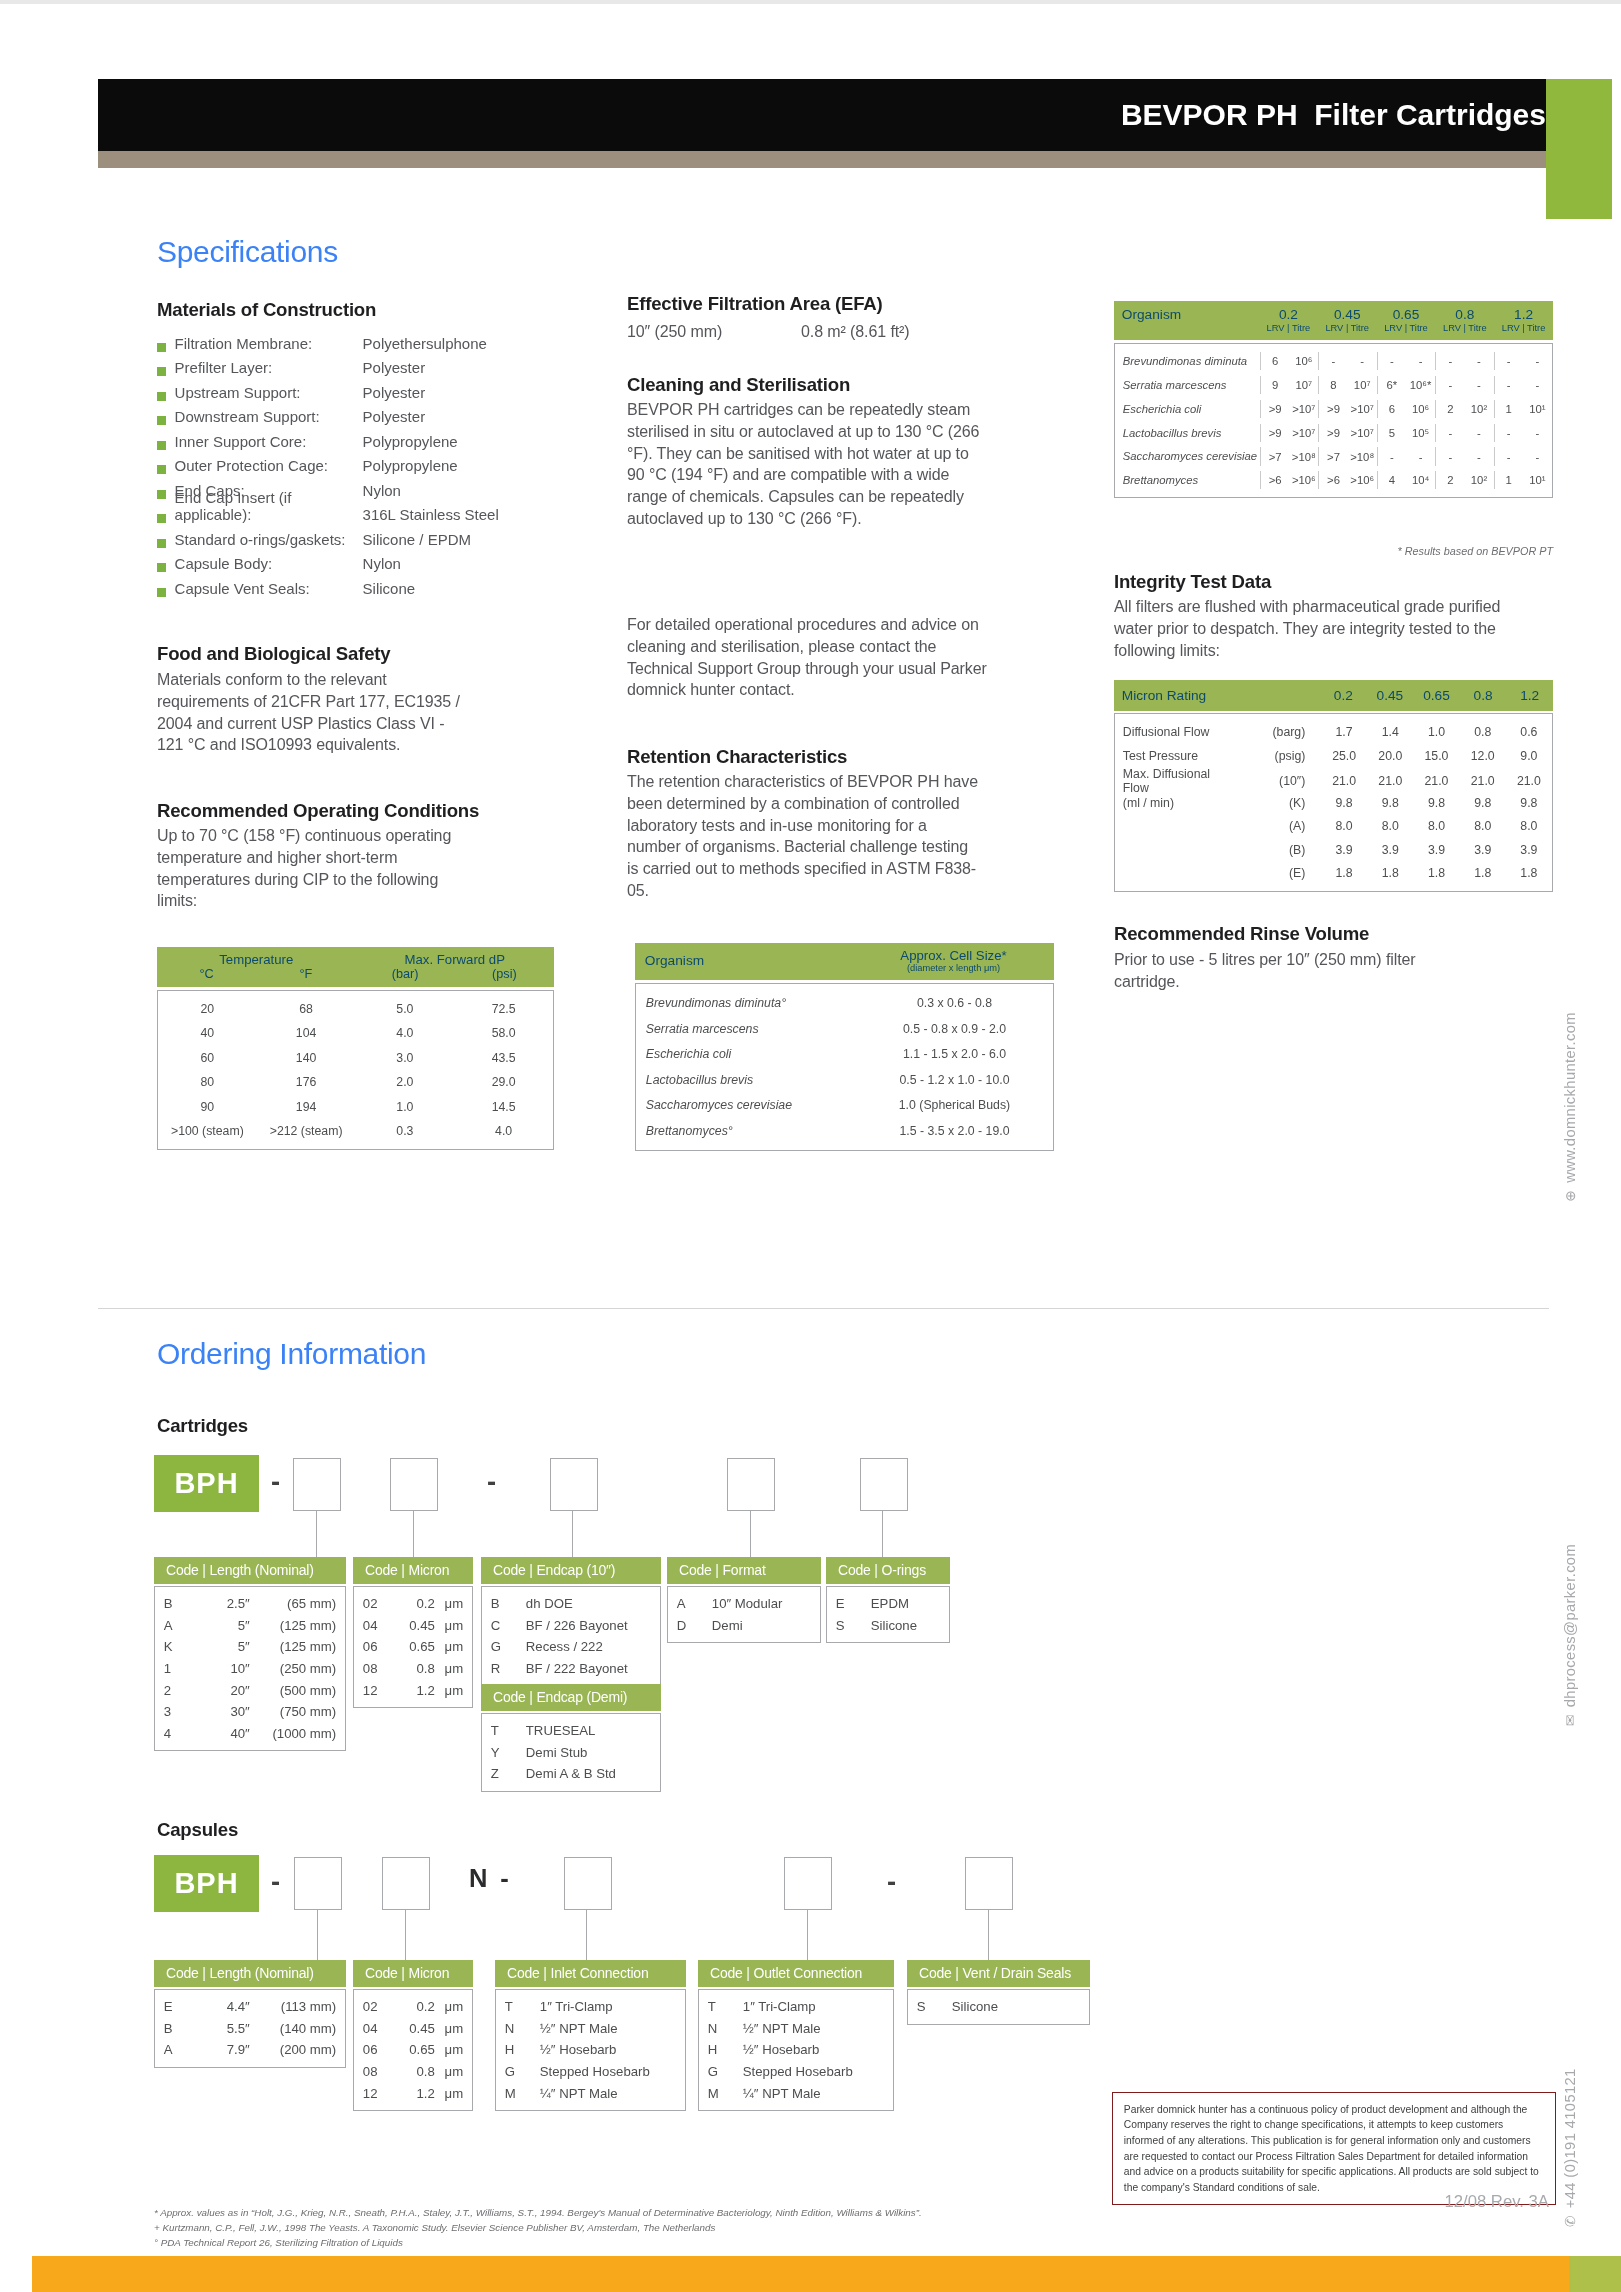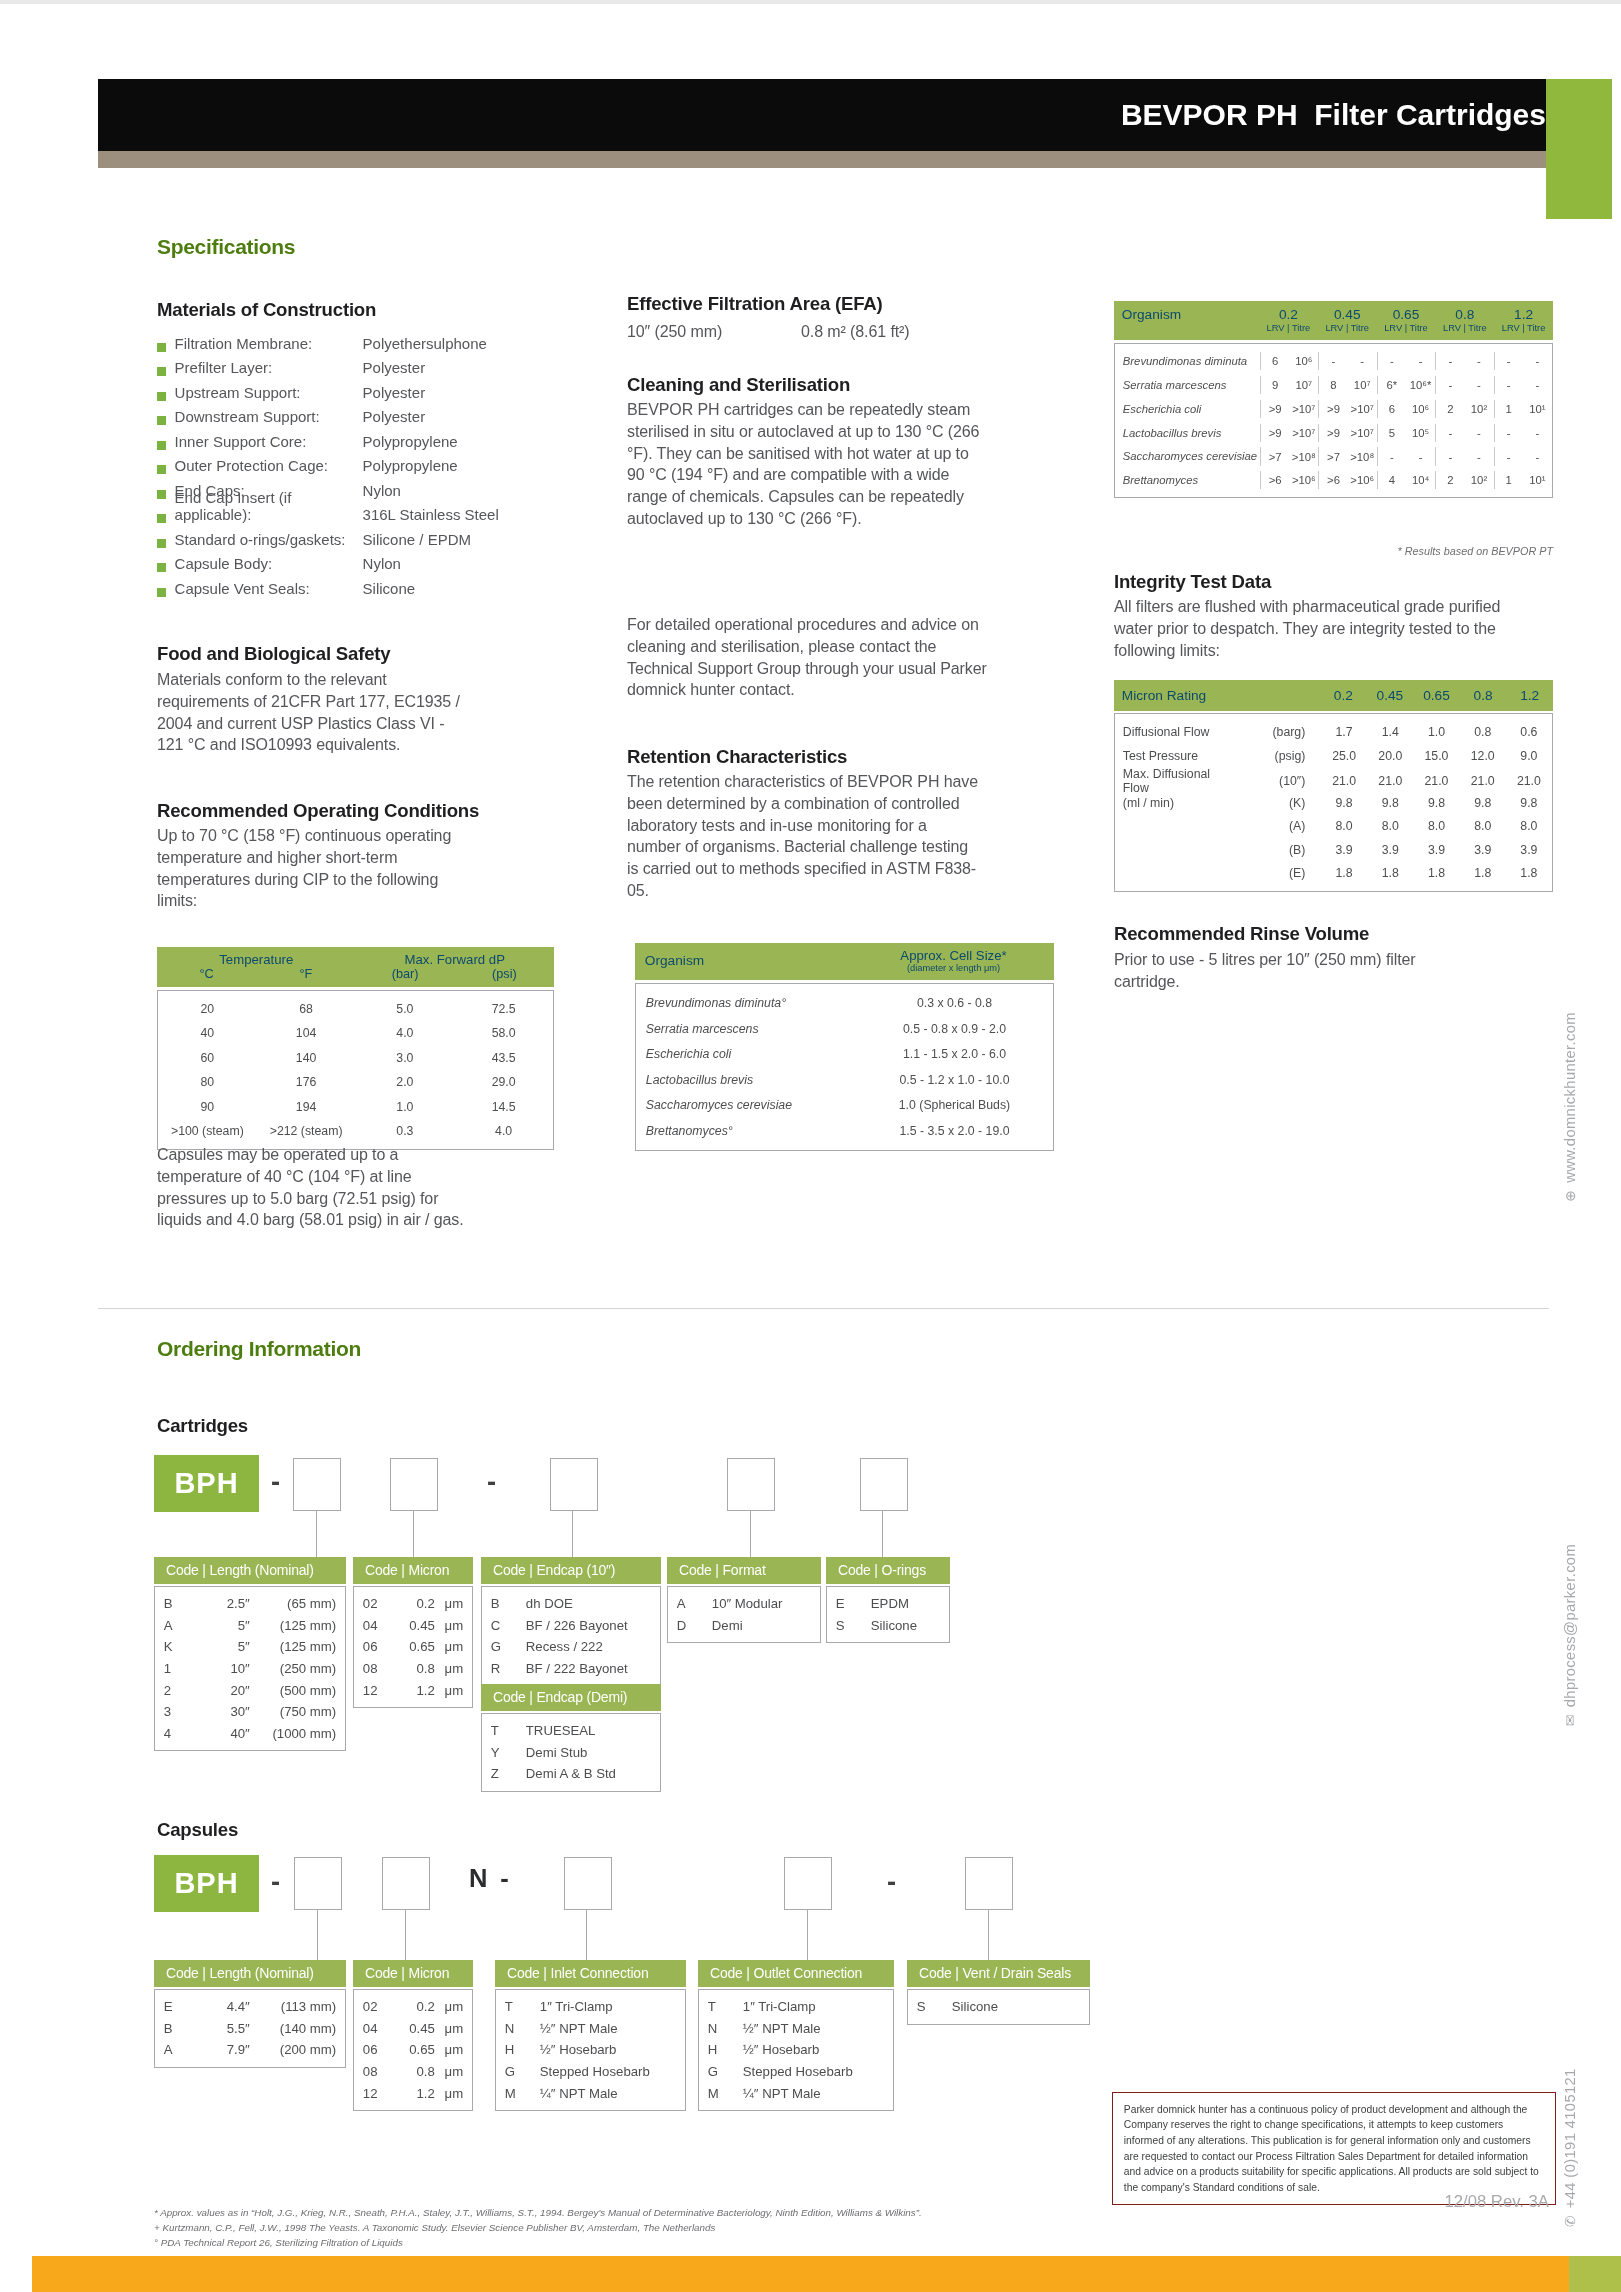--- a/index.html
+++ b/index.html
@@ -6,21 +6,21 @@
   .page{position:relative;width:1621px;height:2293px;background:#fff;overflow:hidden;
         font-family:"Liberation Sans",sans-serif;color:#55565a;margin:4px auto}
   .abs{position:absolute}
   
   .hbar{background:#0b0b0b;color:#fff;display:flex;align-items:center;justify-content:flex-end;
         font-size:30px;font-weight:bold;padding-right:35px}
   .hbar span{white-space:pre}
   .tstrip{background:#9d8f7e}
   .gblock{background:#8fb83c}
   
-  .h1{color:#4d7c0f;font-size:21px;font-weight:bold;letter-spacing:-0.3px}
+  .h1{color:#3b82f6;font-size:30px;font-weight:normal;letter-spacing:-0.3px}
   .h2{color:#1f1f21;font-size:18.6px;font-weight:bold;letter-spacing:-0.2px}
   .body{font-size:16px;line-height:1.36;letter-spacing:-0.1px}
   
   .mat-row{display:flex;align-items:flex-end;height:24.5px;font-size:15px}
   .bullet{width:8.8px;height:8.8px;background:#7cb340;margin-right:8.8px;flex:none}
   .mat-label{width:188px;flex:none}
   
   .gthead{background:#9ab654;color:#0c4a6e}
   .tbody-box{border:1px solid #a7a9ac;background:#fff;margin-top:2.9px}
   
@@ -206,21 +206,20 @@
         </div>
         <div class="tt-g4 tt-row">
           <span>&gt;100 (steam)</span>
           <span>&gt;212 (steam)</span>
           <span>0.3</span>
           <span>4.0</span>
         </div>
       </div>
   </div>
 
-  <div class="abs body" style="left:157px;top:1140px;width:325px">Capsules may be operated up to a temperature of 40 °C (104 °F) at line pressures up to 5.0 barg (72.51 psig) for liquids and 4.0 barg (58.01 psig) in air / gas.</div>
 
   <div class="abs h2" style="left:627px;top:289px">Effective Filtration Area (EFA)</div>
   <div class="abs body" style="left:627px;top:317px;display:flex">
     <span style="width:174px">10″ (250 mm)</span>
     <span>0.8 m² (8.61 ft²)</span>
   </div>
 
   <div class="abs h2" style="left:627px;top:370px">Cleaning and Sterilisation</div>
   <div class="abs body" style="left:627px;top:395px;width:361px">BEVPOR PH cartridges can be repeatedly steam sterilised in situ or autoclaved at up to 130 °C (266 °F). They can be sanitised with hot water at up to 90 °C (194 °F) and are compatible with a wide range of chemicals. Capsules can be repeatedly autoclaved up to 130 °C (266 °F).</div>
   <div class="abs body" style="left:627px;top:610px;width:361px">For detailed operational procedures and advice on cleaning and sterilisation, please contact the Technical Support Group through your usual Parker domnick hunter contact.</div>

